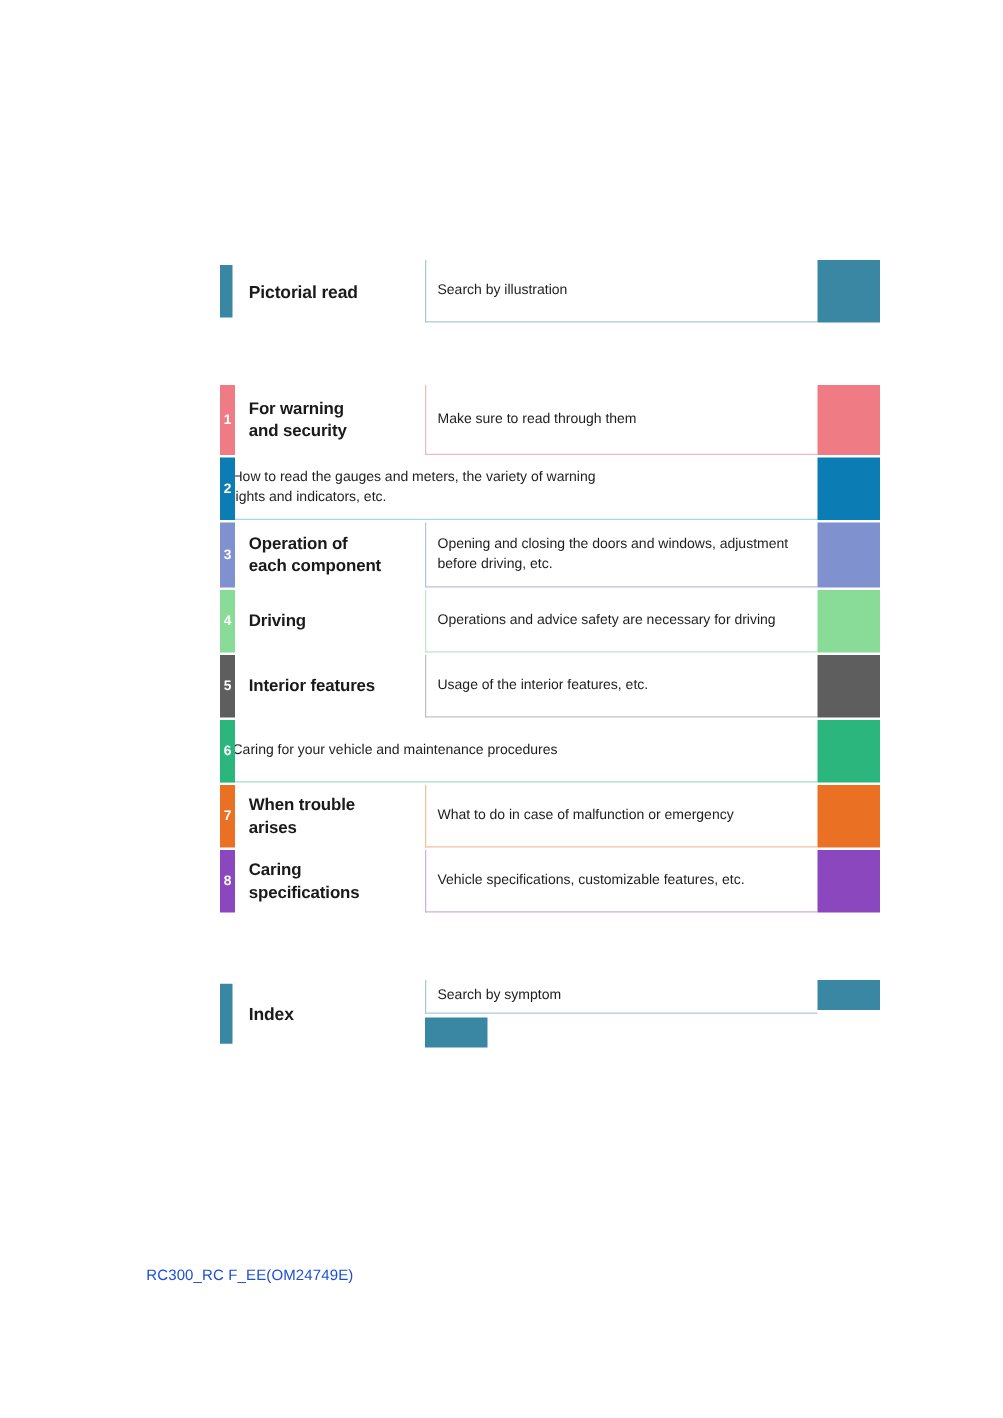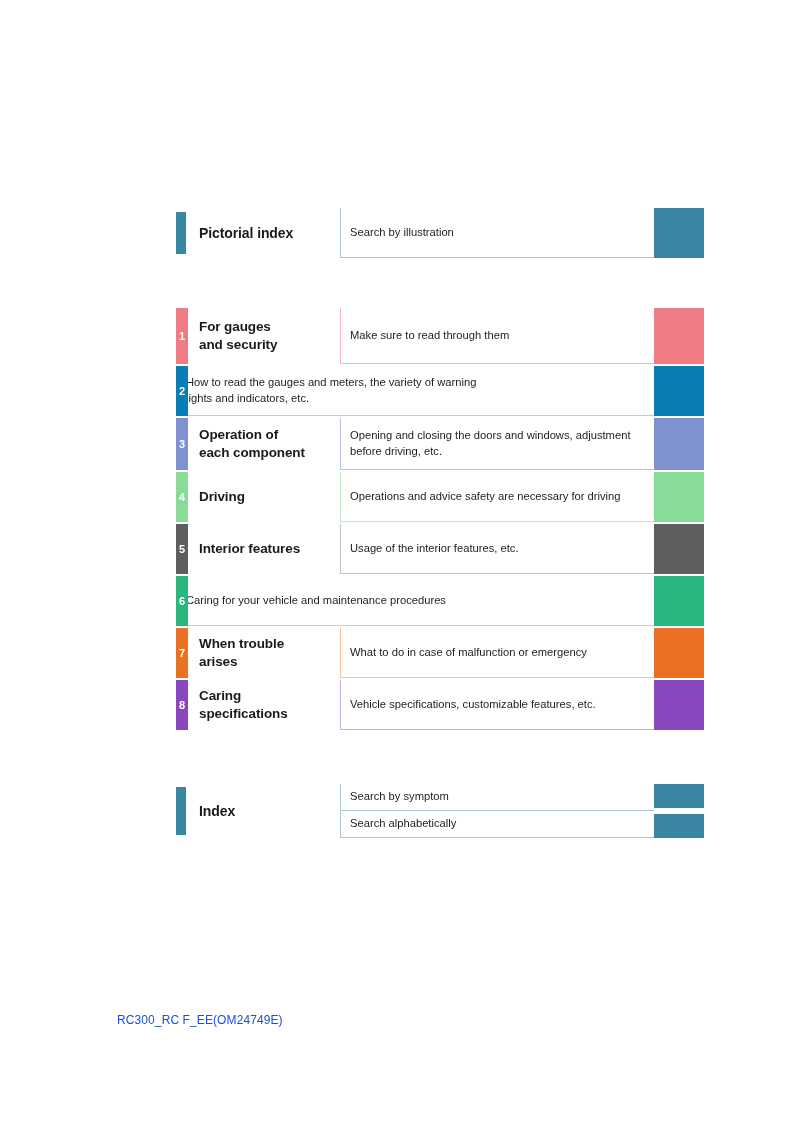--- a/index.html
+++ b/index.html
@@ -149,36 +149,36 @@
 </style>
 </head>
 <body>
 
 <div class="page">
 
   <div class="section" id="pictorial-section">
     <div class="row">
       <div class="tab-bar plain" id="pictorial-bar" style="background: rgb(58, 135, 163);"></div>
       <div class="heading">
-        <span class="ln">Pictorial index</span>
+        <span class="ln">Pictorial read</span>
       </div>
       <div class="desc" id="pictorial-desc" style="border-left-color: rgb(169, 201, 214); border-bottom-color: rgb(169, 201, 214);">
         <span class="ln">Search by illustration</span>
       </div>
       <div class="endblock" id="pictorial-endblock" style="background: rgb(58, 135, 163);"></div>
     </div>
   </div>
 
   <div class="section" id="chapters-section">
       <div class="row chapter-row" style="height: 56px;">
         <div class="tab-bar" style="background: rgb(239, 124, 132);">
           <span>1</span>
         </div>
         <div class="heading">
-          <span class="ln">For gauges</span>
+          <span class="ln">For warning</span>
           <span class="ln">and security</span>
         </div>
         <div class="desc" style="border-left-color: rgb(243, 185, 194); border-bottom-color: rgb(243, 185, 194);">
           <span class="ln">Make sure to read through them</span>
         </div>
         <div class="endblock" style="background: rgb(239, 124, 132);"></div>
       </div>
       <div class="row chapter-row" style="height: 50px;">
         <div class="tab-bar" style="background: rgb(11, 124, 180);">
           <span>2</span>
@@ -271,23 +271,20 @@
         <span class="ln">Index</span>
       </div>
       <div class="index-col" id="index-col">
           <div class="index-row">
             <div class="desc" style="border-left-color: rgb(169, 201, 214); border-bottom-color: rgb(169, 201, 214);">
               <span class="ln">Search by symptom</span>
             </div>
             <div class="endblock" style="background: rgb(58, 135, 163);"></div>
           </div>
           <div class="index-row">
-            <div class="desc" style="border-left-color: rgb(169, 201, 214); border-bottom-color: rgb(169, 201, 214);">
-              <span class="ln">Search alphabetically</span>
-            </div>
             <div class="endblock" style="background: rgb(58, 135, 163);"></div>
           </div>
         </div>
     </div>
   </div>
 
   <div id="footer">RC300_RC F_EE(OM24749E)</div>
 
 </div>
 

